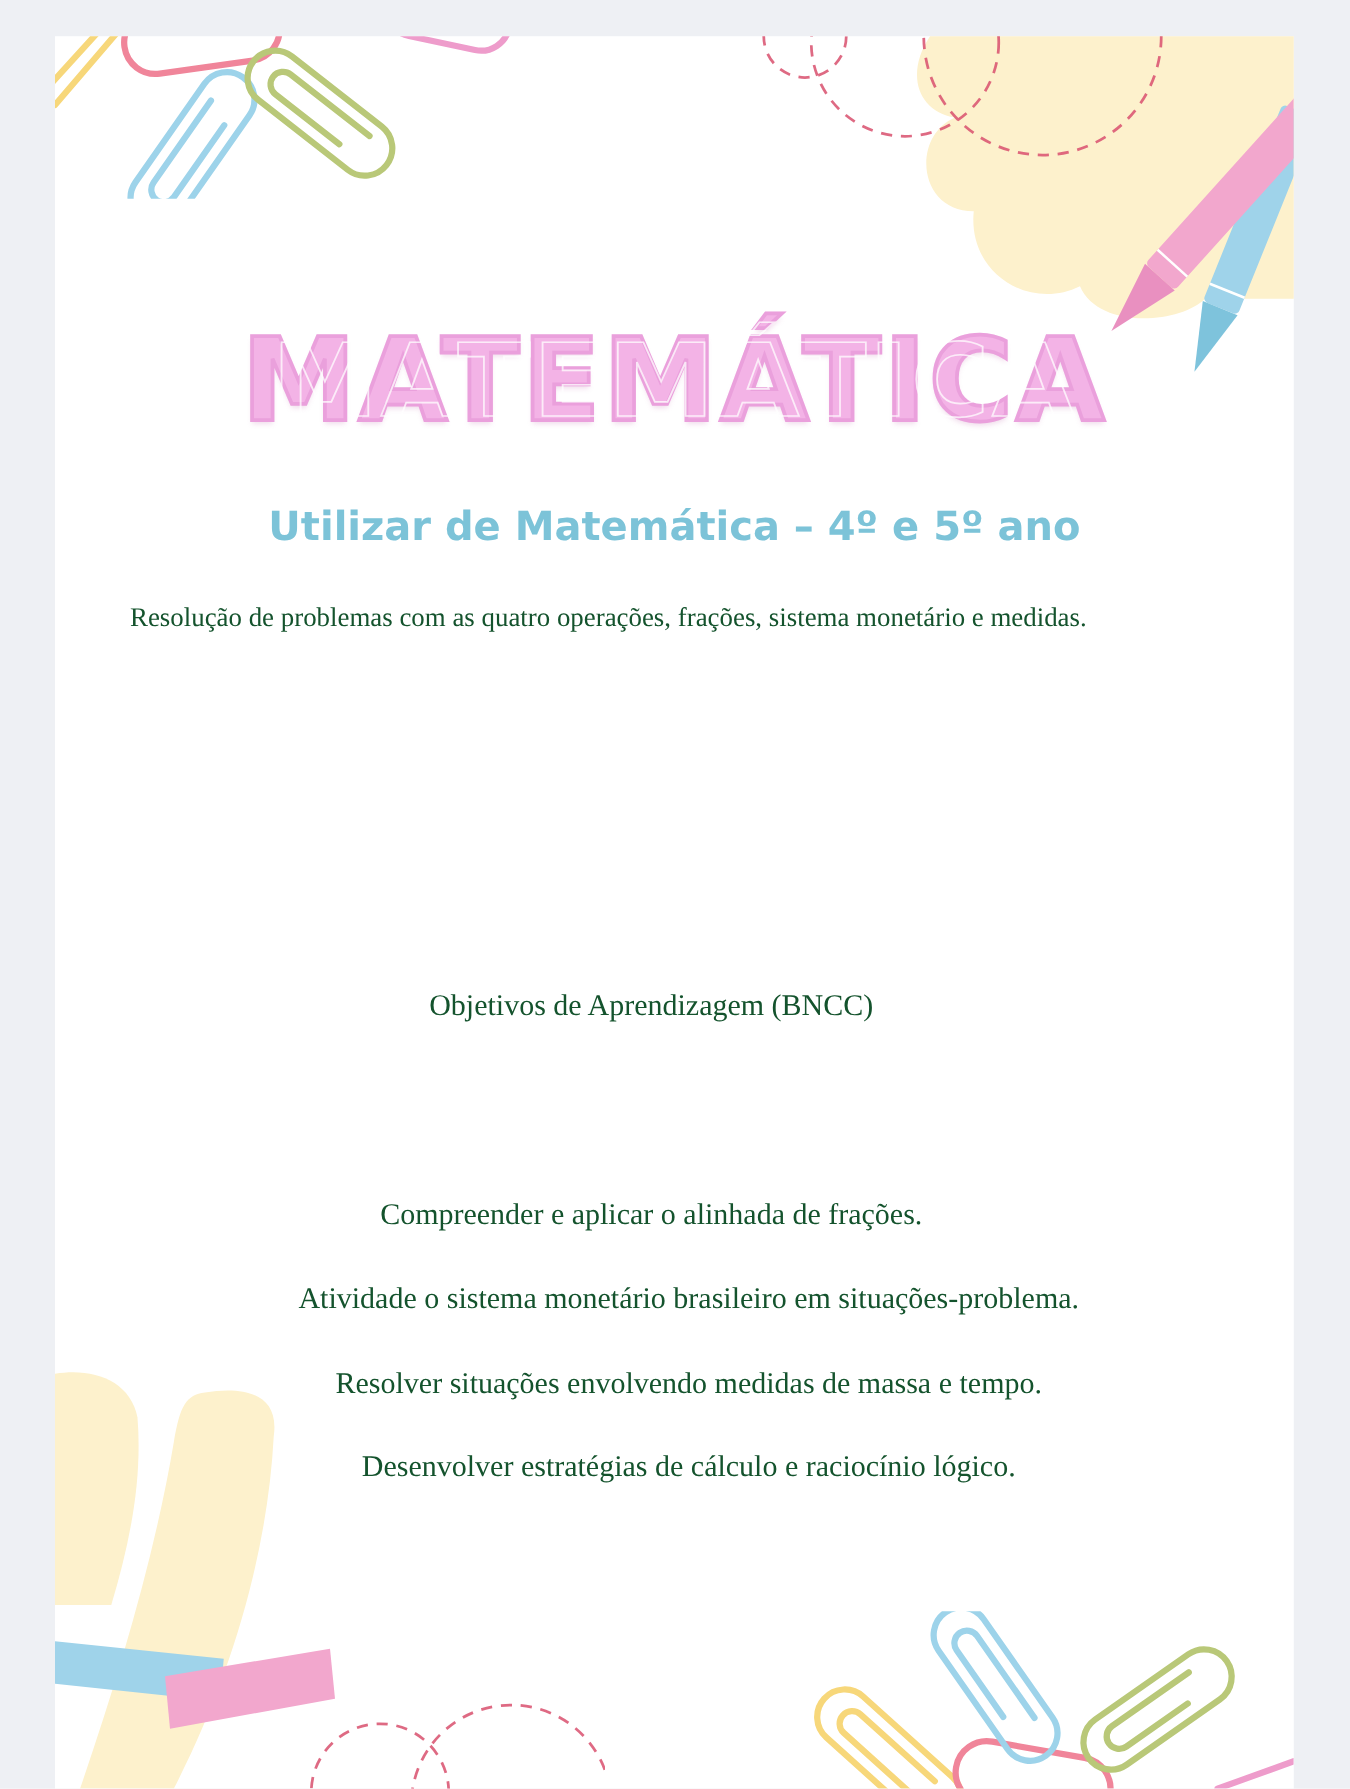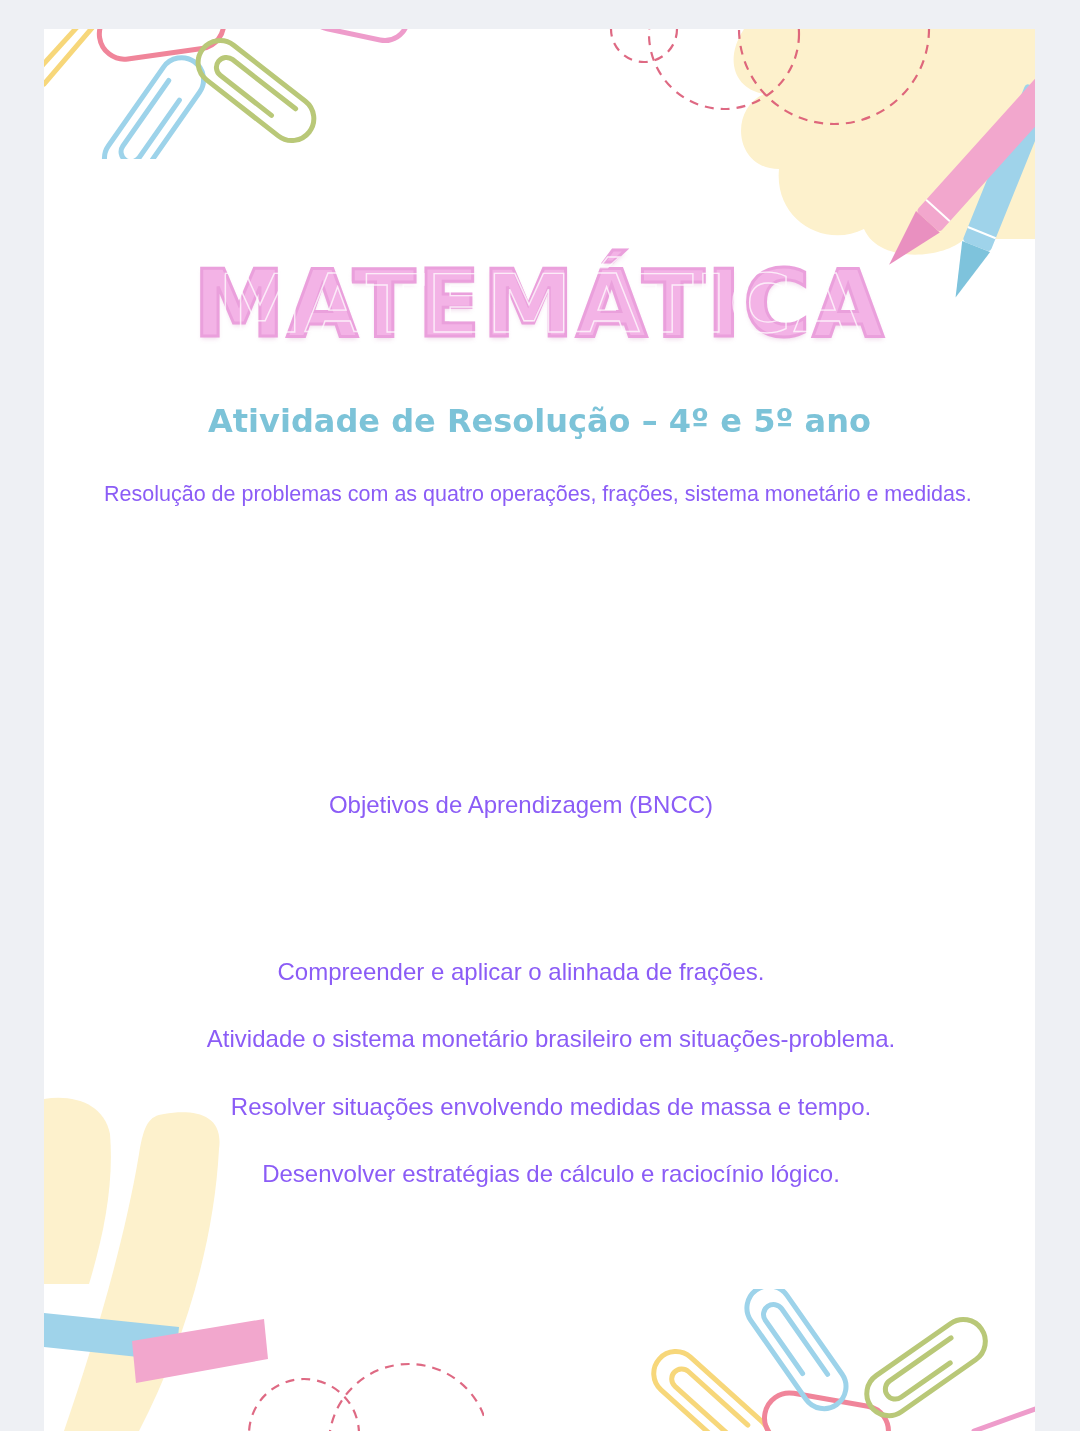--- a/index.html
+++ b/index.html
@@ -27,22 +27,22 @@
     font-size: 92px; letter-spacing: 2px; color: transparent;
     -webkit-text-stroke: 1.5px #ffffff; opacity: 0.75;
     transform: scale(0.93,0.88); transform-origin: center 52%;
   }
   .subtitle {
     position: absolute; left: 0; width: 991px; top: 373px; text-align: center;
     font-family: "DejaVu Sans", sans-serif; font-weight: bold;
     font-size: 32px; color: #7cc3d8;
   }
   .p {
-    position: absolute; color: #8b5cf6;
-    font-family: Liberation Sans, sans-serif; font-size: 21.5px; line-height: 33px;
+    position: absolute; color: #14532d;
+    font-family: Liberation Serif, serif; font-size: 21.5px; line-height: 33px;
   }
   .intro1 { left: 60px; top: 449px; width: 880px; }
   .intro2 { left: 60px; top: 545px; width: 880px; }
   .obj { left: 127px; width: 700px; font-size: 24px; line-height: 34px; text-align: center; }
 </style>
 </head>
 <body>
 
 <div class="page">
 
@@ -84,21 +84,21 @@
       <g transform="rotate(38 210 80)">
         <rect x="145" y="58" width="135" height="44" rx="22" stroke="#b9c878"></rect>
         <path d="M255 70 L175 70 A10 10 0 0 0 175 90 L240 90" stroke="#b9c878"></path>
       </g>
     </g>
   </svg>
 
   <div class="title">MATEMÁTICA</div>
   <div class="title-inner">MATEMÁTICA</div>
 
-  <div class="subtitle">Atividade de Resolução – 4º e 5º ano</div>
+  <div class="subtitle">Utilizar de Matemática – 4º e 5º ano</div>
 
   <div class="p intro1"> Resolução de problemas com as quatro operações, frações, sistema monetário e medidas.</div>
 
   <svg class="deco" style="left:0px;top:1065px" width="200" height="337" viewBox="0 0 200 337">
     <path d="M0 5 C30 0 60 10 66 40 C70 90 60 140 45 190 L0 190 Z" fill="#fdf1cc"></path>
     <path d="M120 20 C150 15 180 20 175 55 C170 150 140 250 95 337 L20 337 C50 250 80 150 95 60 C100 30 105 22 120 20 Z" fill="#fdf1cc"></path>
   </svg>
 
   <svg class="deco" style="left:0px;top:1270px" width="240" height="110" viewBox="0 0 240 110">
     <polygon points="0,14 135,28 132,62 0,48" fill="#9fd3ea"></polygon>

